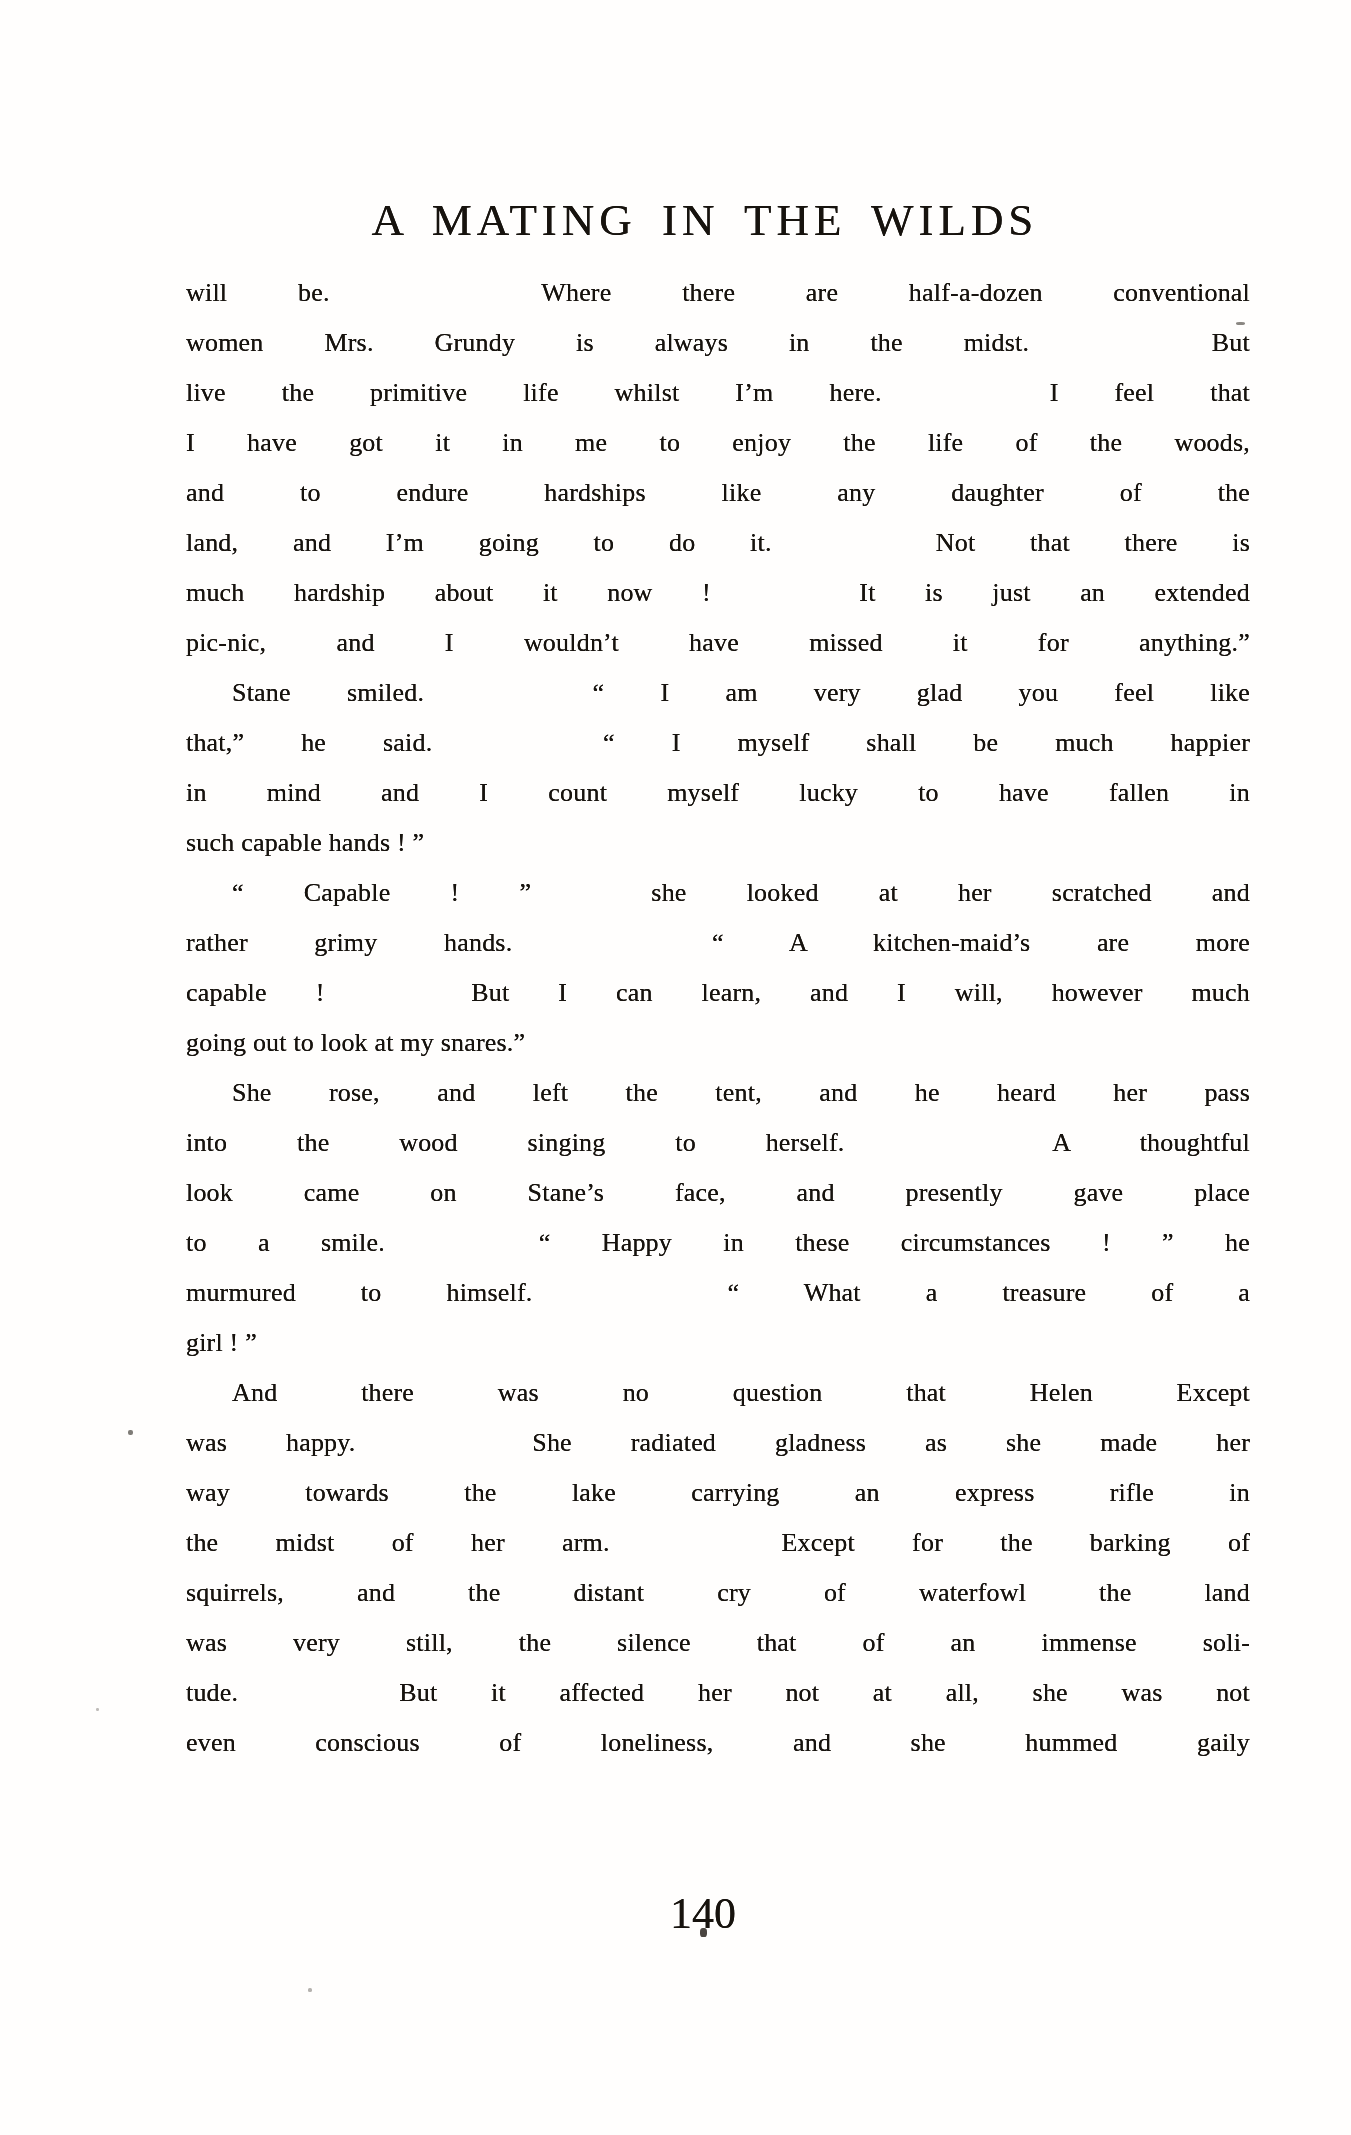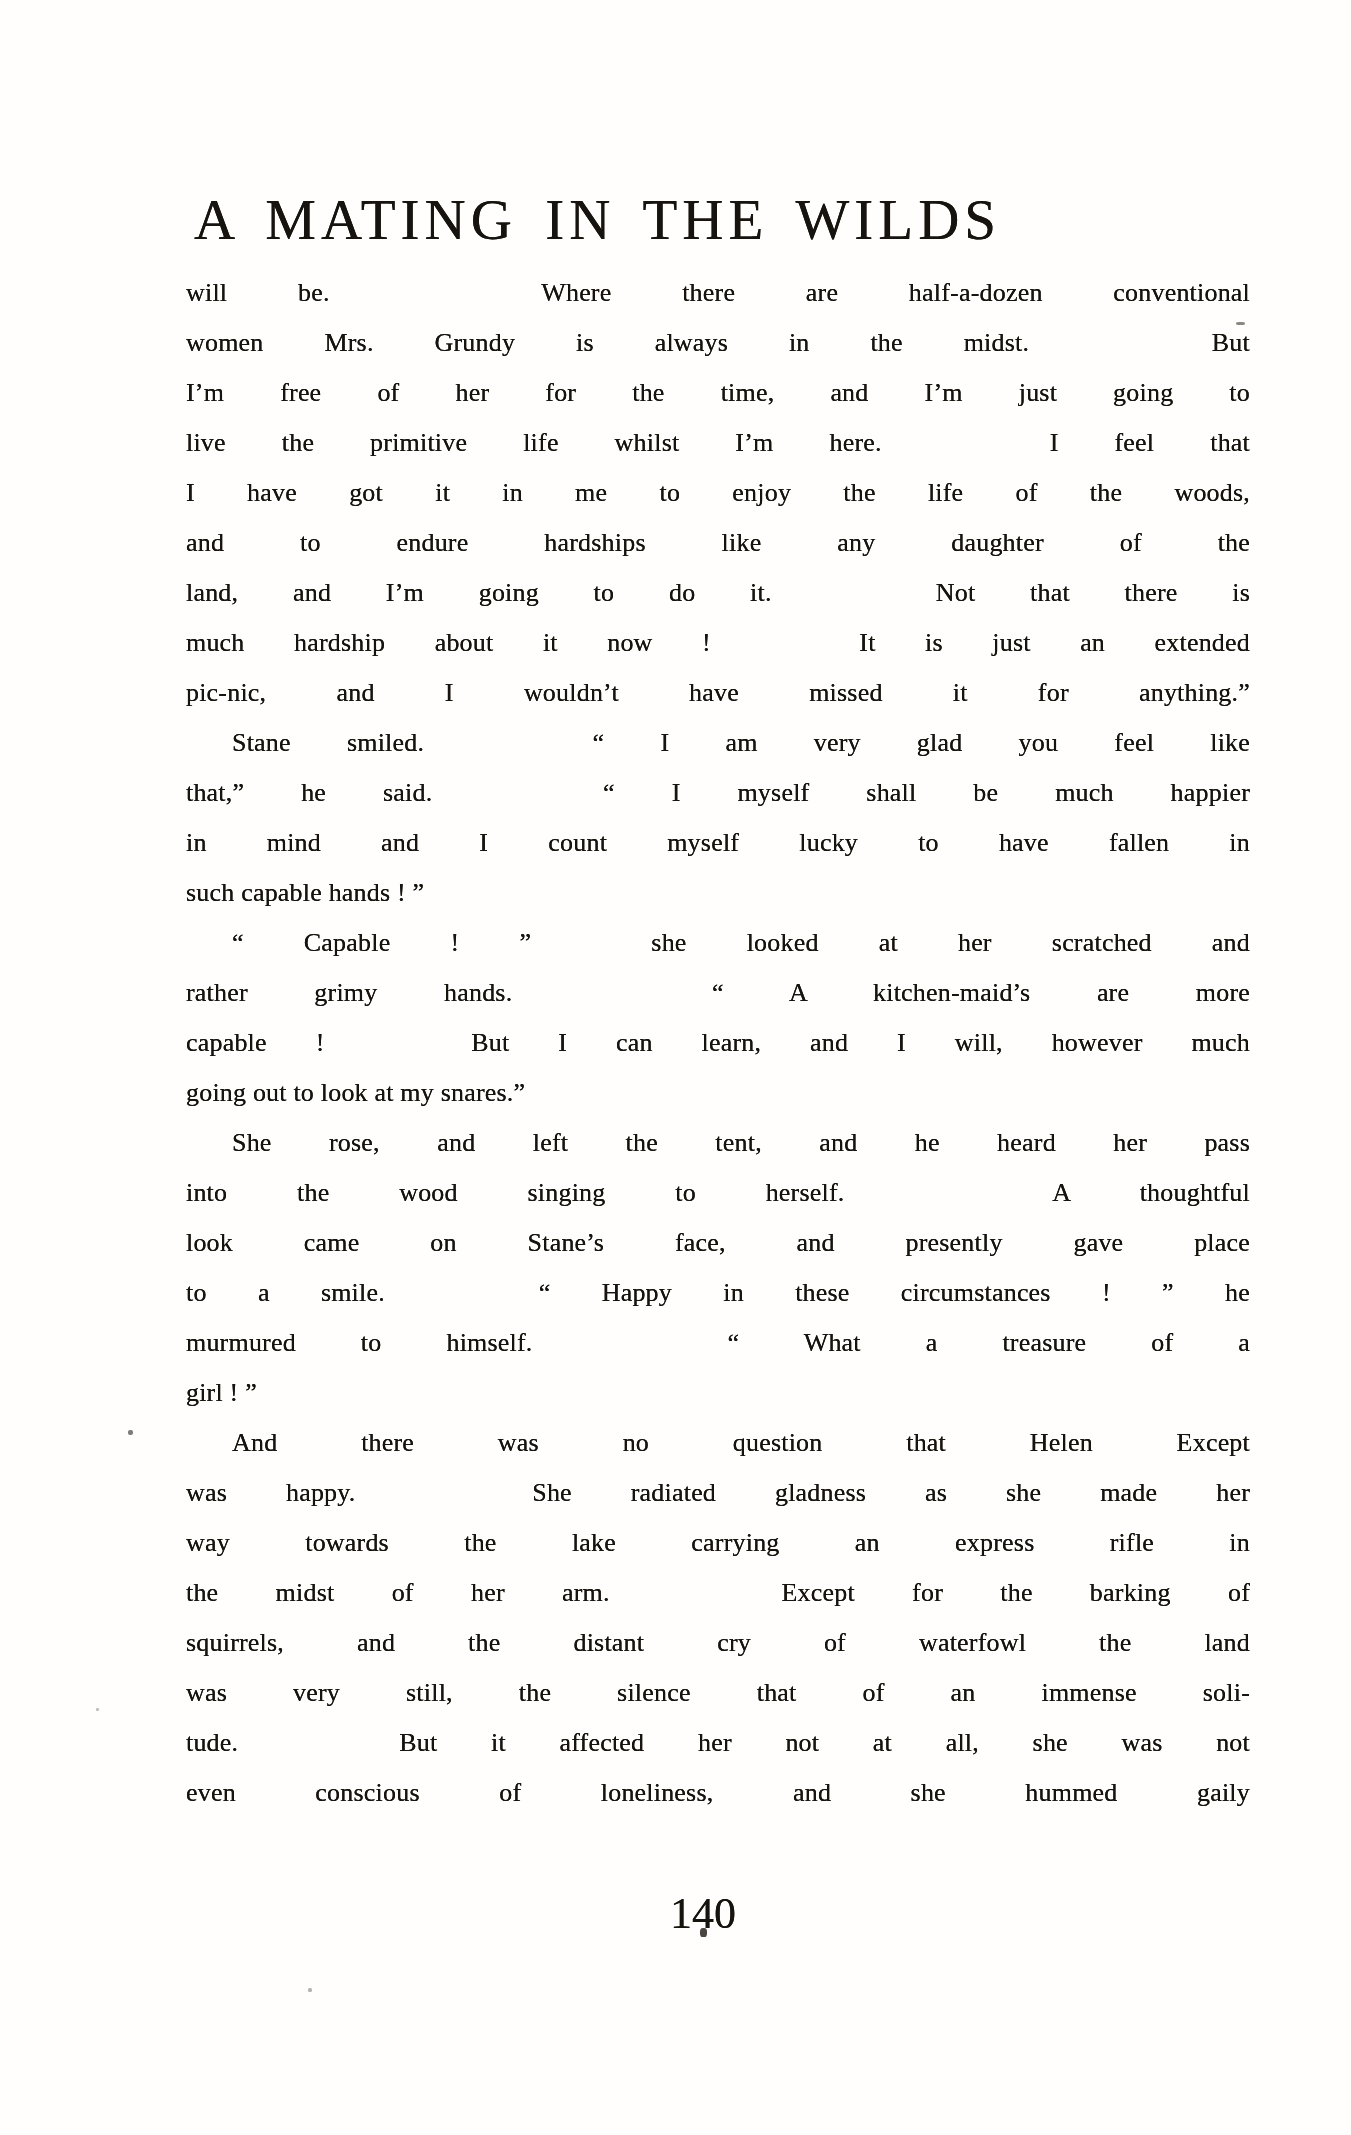--- a/index.html
+++ b/index.html
@@ -10,22 +10,23 @@
     position: relative;
     overflow: hidden;
   }
   .page {
     position: absolute; inset: 0;
     background: #fffefd;
     color: #17130e;
   }
   .title {
     position: absolute;
-    left: 194px; top: 194px; width: 1040px;
-    font-size: 57px;
+    left: 185px; top: 194px; width: 1040px;
+    text-align: center;
+    font-size: 45px;
     line-height: 52px;
     letter-spacing: 5px;
     word-spacing: 9px;
     text-shadow: 0 0 0.6px currentColor;
   }
   .text-block {
     position: absolute;
     left: 186px; top: 268px; width: 1064px;
   }
   .line {
@@ -62,21 +63,20 @@
 </head>
 <body>
 
 <div class="page">
 
   <div class="title">A MATING IN THE WILDS</div>
 
   <div class="text-block">
       <div class="line">will be.   Where there are half-a-dozen conventional</div>
       <div class="line">women Mrs. Grundy is always in the midst.   But</div>
-      <div class="line">I’m free of her for the time, and I’m just going to</div>
       <div class="line">live the primitive life whilst I’m here.   I feel that</div>
       <div class="line">I have got it in me to enjoy the life of the woods,</div>
       <div class="line">and to endure hardships like any daughter of the</div>
       <div class="line">land, and I’m going to do it.   Not that there is</div>
       <div class="line">much hardship about it now !   It is just an extended</div>
       <div class="line">pic-nic, and I wouldn’t have missed it for anything.”</div>
       <div class="line indent">Stane smiled.   “ I am very glad you feel like</div>
       <div class="line">that,” he said.   “ I myself shall be much happier</div>
       <div class="line">in mind and I count myself lucky to have fallen in</div>
       <div class="line no-just">such capable hands ! ”</div>

